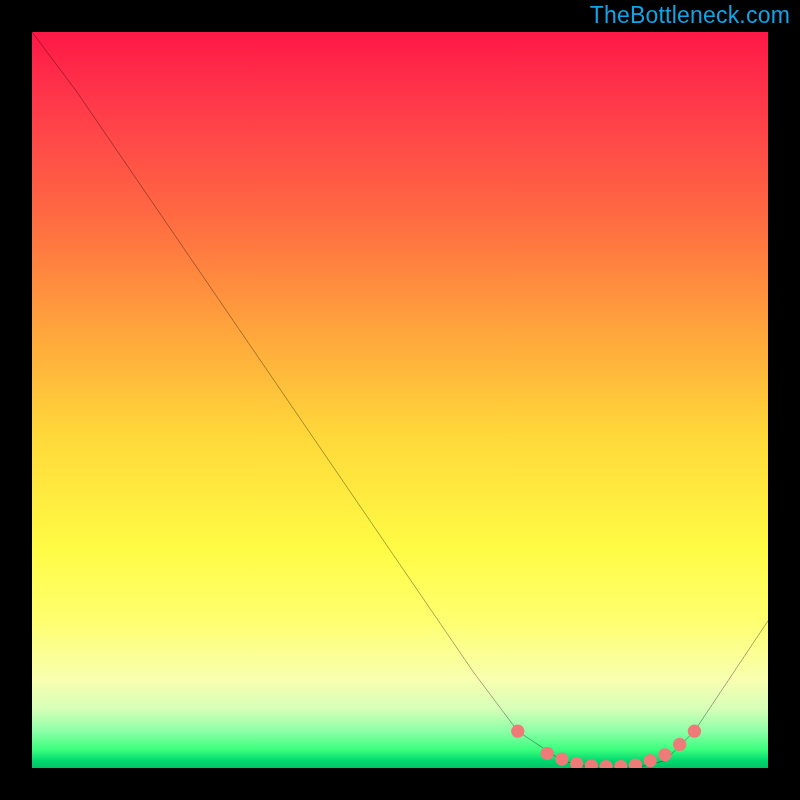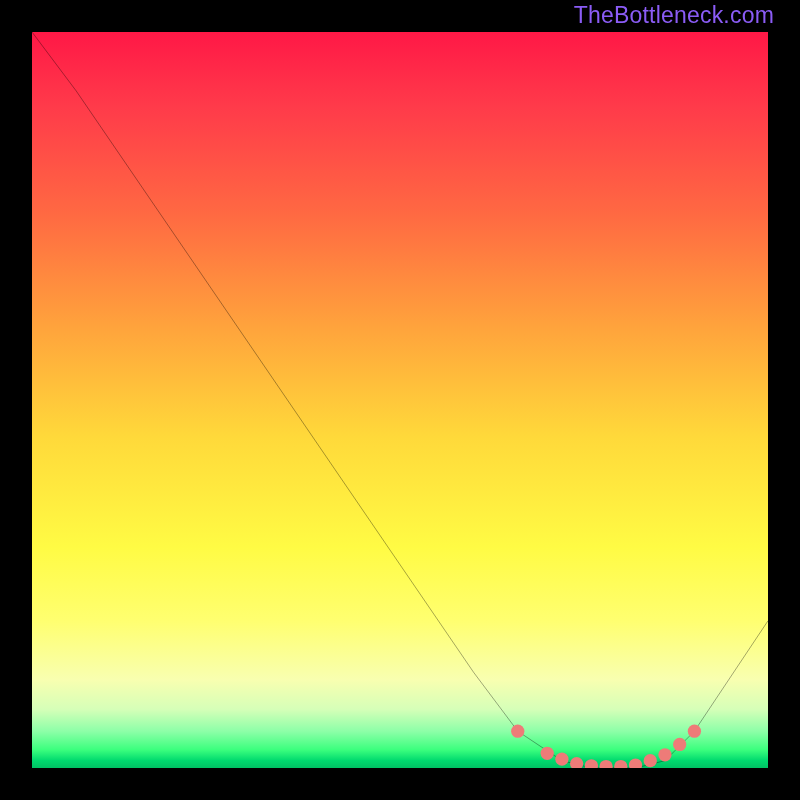--- a/index.html
+++ b/index.html
@@ -15,22 +15,22 @@
     position: absolute;
     left: 0;
     top: 0;
     width: 800px;
     height: 800px;
     background: #000;
   }
   .watermark {
     position: absolute;
     top: 2px;
-    right: 26px;
-    color: #8b5cf6;
+    right: 10px;
+    color: #0ea5e9;
     font-size: 23px;
     font-weight: 500;
     letter-spacing: 0.2px;
   }
   .plot {
     position: absolute;
     left: 32px;
     top: 32px;
     width: 736px;
     height: 736px;

